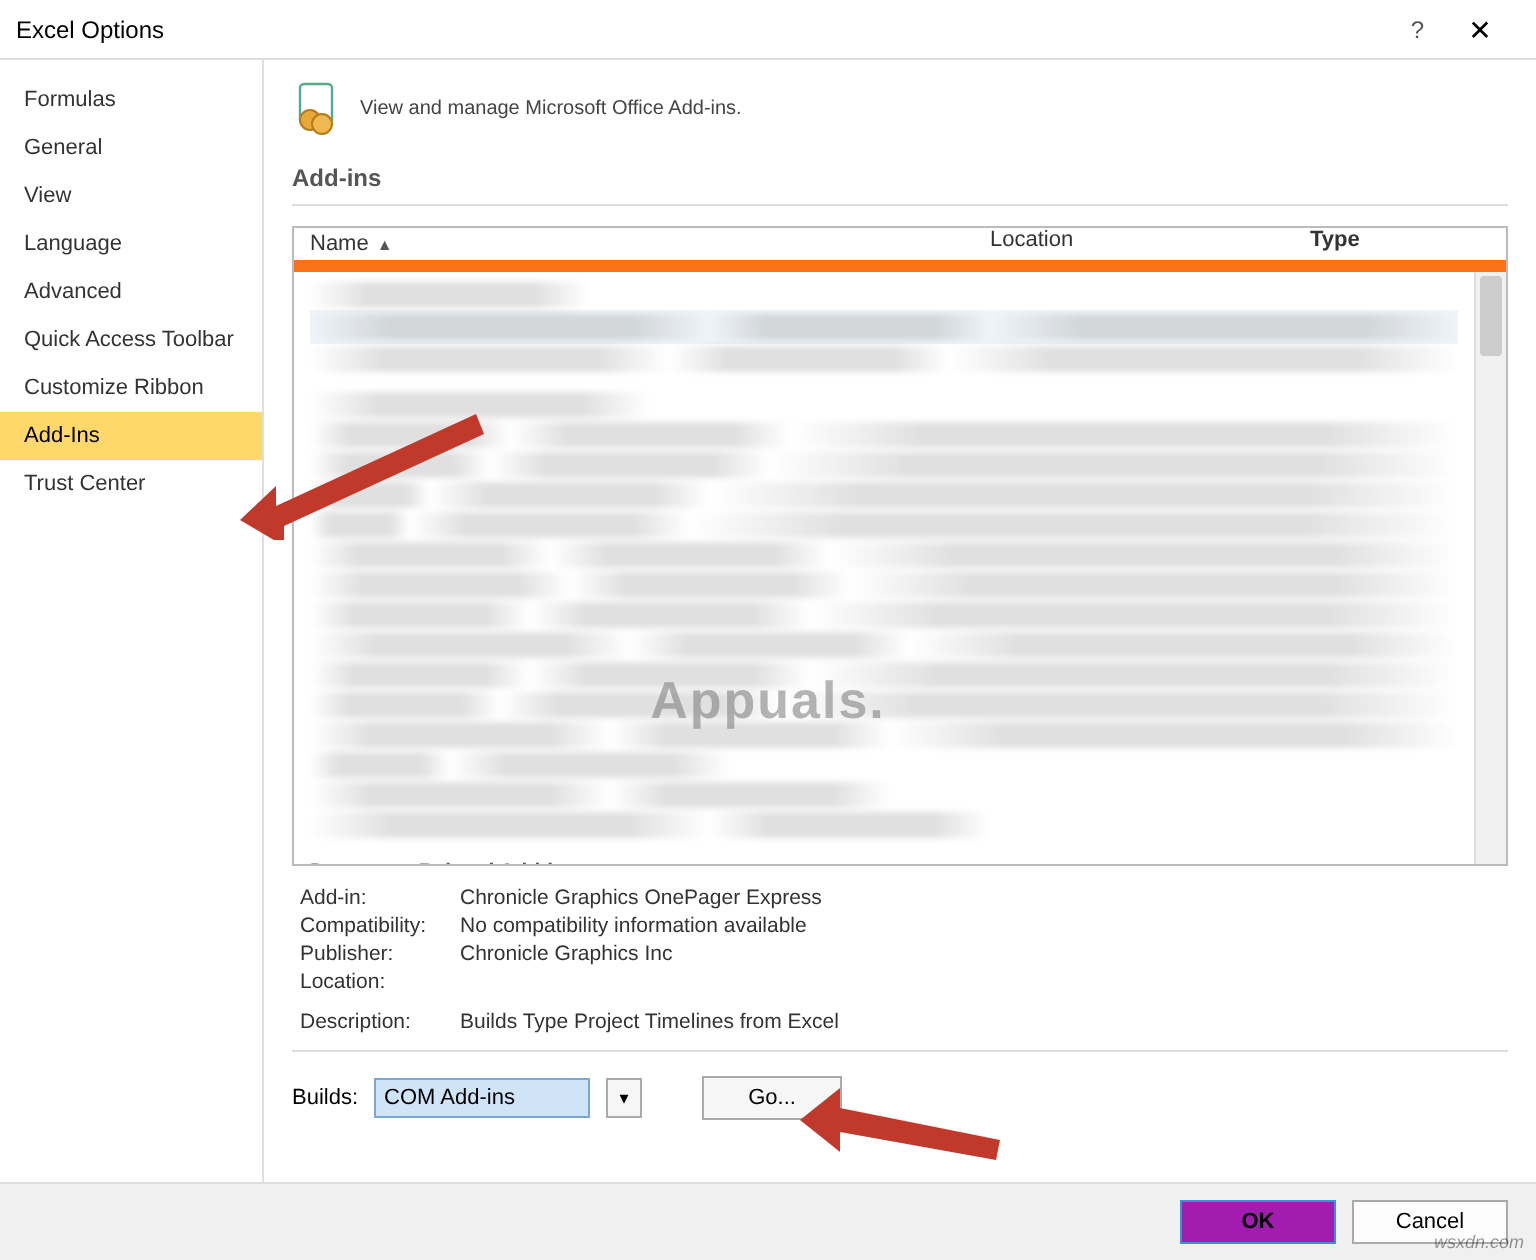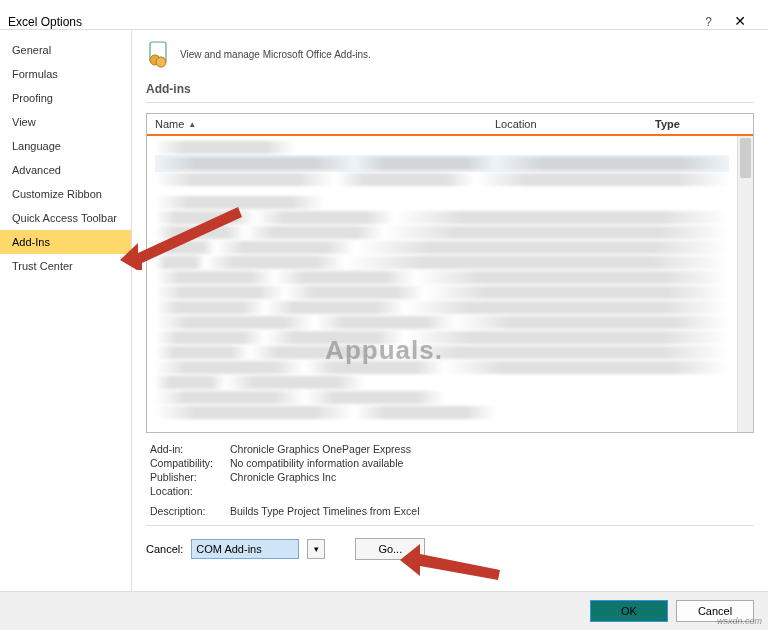--- a/index.html
+++ b/index.html
@@ -1,31 +1,31 @@
 <!DOCTYPE html>
 <html><head>
 <meta charset="utf-8">
 <style>
 * { box-sizing: border-box; margin: 0; padding: 0; font-family: 'Segoe UI', Tahoma, sans-serif; }
 body { background: #fff; width: 768px; height: 630px; overflow: hidden; position: relative; }
-.titlebar { height: 30px; border-bottom: 1px solid #ddd; display: flex; align-items: flex-end; padding: 0 8px; font-size: 12px; background: #fff; }
+.titlebar { height: 30px; border-bottom: 1px solid #ddd; display: flex; align-items: center; padding: 0 8px; font-size: 12px; background: #fff; }
 .titlebar .title { flex: 1; }
 .titlebar .close { width: 40px; text-align: center; font-size: 14px; cursor: pointer; }
 .main { display: flex; height: 562px; border-bottom: 1px solid #ddd; }
 .sidebar { width: 132px; border-right: 1px solid #e0e0e0; padding: 8px 0; background: #fff; }
 .sidebar-item { padding: 6px 12px; font-size: 11px; color: #333; cursor: pointer; }
 .sidebar-item.selected { background: #ffd86b; color: #000; }
 .content { flex: 1; padding: 10px 14px 8px 14px; overflow: hidden; position: relative; }
 .header { display: flex; align-items: center; gap: 10px; margin-bottom: 14px; }
 .header-icon { width: 24px; height: 28px; display: flex; align-items: center; justify-content: center; }
 .header-text { font-size: 10px; color: #444; }
 .section-title { font-size: 12px; font-weight: bold; color: #555; margin: 8px 0 6px 0; }
 .divider { height: 1px; background: #ddd; margin: 6px 0 10px 0; }
 .list-box { border: 1px solid #bbb; height: 320px; background: #fff; position: relative; overflow: hidden; }
-.list-head { display: flex; height: 22px; border-bottom: 2px solid #f97316; font-size: 11px; color: #333; align-items: center; }
+.list-head { display: flex; height: 22px; border-bottom: 6px solid #f97316; font-size: 11px; color: #333; }
 .col-name { width: 340px; padding: 0 8px; display: flex; align-items: center; gap: 4px; }
 .col-loc { width: 160px; padding: 0 8px; }
 .col-type { flex: 1; padding: 0 8px; font-weight: bold; }
 .scrollbar { position: absolute; right: 0; top: 22px; bottom: 0; width: 16px; background: #f0f0f0; border-left: 1px solid #ddd; }
 .scroll-thumb { position: absolute; left: 2px; right: 2px; top: 2px; height: 40px; background: #ccc; border-radius: 2px; }
 .list-body { position: absolute; left: 0; right: 16px; top: 22px; bottom: 0; padding: 4px 8px; overflow: hidden; }
 .blur-line { height: 13px; margin: 1px 0; border-radius: 2px; background: linear-gradient(90deg, rgba(0,0,0,0) 0%, rgba(0,0,0,0.12) 20%, rgba(0,0,0,0.12) 80%, rgba(0,0,0,0) 100%); filter: blur(1.5px); }
 .row { display: flex; }
 .row .c1 { width: 332px; } .row .c2 { width: 160px; } .row .c3 { flex: 1; }
 .doc-section { margin-top: 4px; }
@@ -33,45 +33,44 @@
 .details { margin: 10px 4px 8px 4px; font-size: 10.5px; color: #333; }
 .details-row { display: flex; margin-bottom: 2px; }
 .details-label { width: 80px; }
 .details-value { flex: 1; }
 .manage-row { display: flex; align-items: center; gap: 8px; margin-top: 12px; font-size: 11px; }
 .manage-row .select { border: 1px solid #7aa7d4; background: #cfe4f7; padding: 1px 4px; font-size: 11px; width: 108px; height: 20px; display: flex; align-items: center; }
 .dropdown-btn { width: 18px; height: 20px; border: 1px solid #aaa; background: #f6f6f6; display: flex; align-items: center; justify-content: center; font-size: 9px; cursor: pointer; }
 .go-btn { width: 70px; height: 22px; border: 1px solid #aaa; background: #f6f6f6; font-size: 11px; cursor: pointer; }
 .footer { height: 38px; display: flex; align-items: center; justify-content: flex-end; padding: 0 14px; gap: 8px; background: #f0f0f0; }
 .footer button { width: 78px; height: 22px; border: 1px solid #aaa; background: #fdfdfd; font-size: 11px; cursor: pointer; }
-.footer .ok { border: 1px solid #3a8fe0; background: #0f766e; }
+.footer .ok { border: 1px solid #3a8fe0; background: #a21caf; font-weight: bold; }
 .sort-arrow { font-size: 8px; color: #555; }
 .arrow { position: absolute; pointer-events: none; }
 .watermark { position: absolute; top: 335px; left: 50%; transform: translateX(-50%); font-size: 26px; font-weight: bold; color: rgba(120,120,120,0.55); letter-spacing: 1px; pointer-events: none; }
 .watermark-url { position: absolute; bottom: 4px; right: 6px; font-size: 9px; color: rgba(0,0,0,0.4); font-style: italic; }
 </style>
 </head>
 <body>
 
 <div class="titlebar">
   <span class="title">Excel Options</span>
   <span style="font-size:12px;color:#555;margin-right:8px;">?</span>
   <span class="close">✕</span>
 </div>
 
 <div class="main">
   <div class="sidebar">
+    <div class="sidebar-item">Formulas</div>
     <div class="sidebar-item">General</div>
-    <div class="sidebar-item">Formulas</div>
-    <div class="sidebar-item">Proofing</div>
     <div class="sidebar-item">View</div>
     <div class="sidebar-item">Language</div>
     <div class="sidebar-item">Advanced</div>
+    <div class="sidebar-item">Quick Access Toolbar</div>
     <div class="sidebar-item">Customize Ribbon</div>
-    <div class="sidebar-item">Quick Access Toolbar</div>
     <div class="sidebar-item selected">Add-Ins</div>
     <div class="sidebar-item">Trust Center</div>
   </div>
 
   <div class="content">
     <div class="header">
       <div class="header-icon">
         <svg width="24" height="28" viewBox="0 0 24 28">
             <rect x="4" y="2" width="16" height="20" rx="2" fill="#fff" stroke="#5a8" stroke-width="1.2"></rect>
             <circle cx="9" cy="20" r="5" fill="#e8a83a" stroke="#b67a18"></circle>
@@ -208,21 +207,21 @@
       <div style="height:6px"></div>
       <div class="details-row">
           <div class="details-label">Description:</div>
           <div class="details-value">Builds Type Project Timelines from Excel</div>
         </div>
     </div>
 
     <div class="divider"></div>
 
     <div class="manage-row">
-      <span>Cancel:</span>
+      <span>Builds:</span>
       <div class="select">
           <span>COM Add-ins</span>
         </div>
       <div class="dropdown-btn">
           <span>▾</span>
         </div>
       <div style="width:14px"></div>
       <button class="go-btn">Go...</button>
     </div>
   </div>

